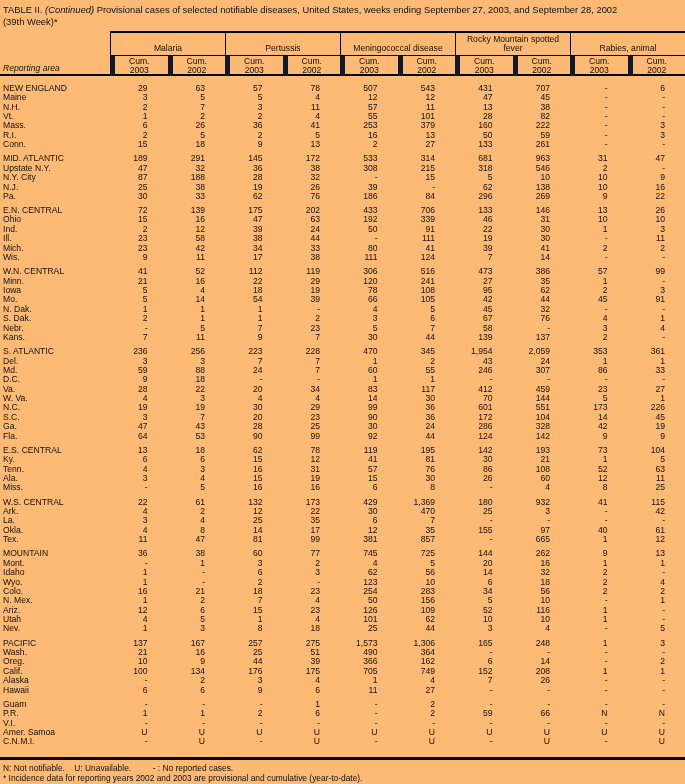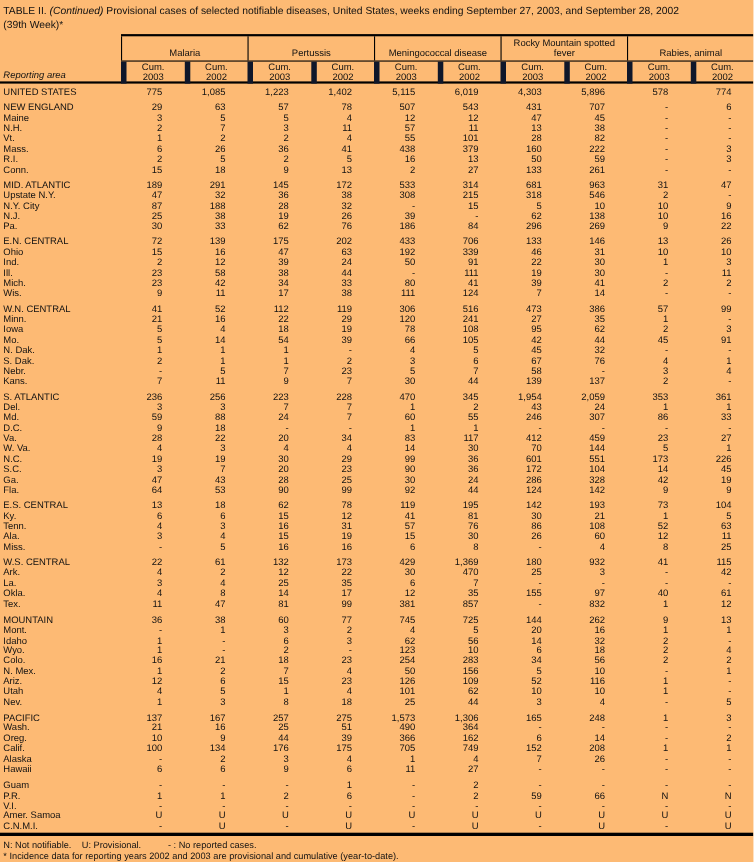--- a/index.html
+++ b/index.html
@@ -108,33 +108,20 @@
         </div>
         <div class="cum-cell">
           <div class="">Cum.</div>
           <div class="">2002</div>
         </div>
       </div>
     <div class="reporting-area">Reporting area</div>
   </div>
 
   <div class="tbody">
-      <div class="trow">
-        <div class="area-cell">UNITED STATES</div>
-        <div class="num-cell">775</div>
-        <div class="num-cell">1,085</div>
-        <div class="num-cell">1,223</div>
-        <div class="num-cell">1,402</div>
-        <div class="num-cell">5,115</div>
-        <div class="num-cell">6,019</div>
-        <div class="num-cell">4,303</div>
-        <div class="num-cell">5,896</div>
-        <div class="num-cell">578</div>
-        <div class="num-cell">774</div>
-      </div>
       <div class="trow gap">
         <div class="area-cell">NEW ENGLAND</div>
         <div class="num-cell">29</div>
         <div class="num-cell">63</div>
         <div class="num-cell">57</div>
         <div class="num-cell">78</div>
         <div class="num-cell">507</div>
         <div class="num-cell">543</div>
         <div class="num-cell">431</div>
         <div class="num-cell">707</div>
@@ -179,21 +166,21 @@
         <div class="num-cell">82</div>
         <div class="num-cell">-</div>
         <div class="num-cell">-</div>
       </div>
       <div class="trow">
         <div class="area-cell">Mass.</div>
         <div class="num-cell">6</div>
         <div class="num-cell">26</div>
         <div class="num-cell">36</div>
         <div class="num-cell">41</div>
-        <div class="num-cell">438</div>
+        <div class="num-cell">253</div>
         <div class="num-cell">379</div>
         <div class="num-cell">160</div>
         <div class="num-cell">222</div>
         <div class="num-cell">-</div>
         <div class="num-cell">3</div>
       </div>
       <div class="trow">
         <div class="area-cell">R.I.</div>
         <div class="num-cell">2</div>
         <div class="num-cell">5</div>
@@ -715,21 +702,21 @@
       </div>
       <div class="trow">
         <div class="area-cell">Tex.</div>
         <div class="num-cell">11</div>
         <div class="num-cell">47</div>
         <div class="num-cell">81</div>
         <div class="num-cell">99</div>
         <div class="num-cell">381</div>
         <div class="num-cell">857</div>
         <div class="num-cell">-</div>
-        <div class="num-cell">832</div>
+        <div class="num-cell">665</div>
         <div class="num-cell">1</div>
         <div class="num-cell">12</div>
       </div>
       <div class="trow gap">
         <div class="area-cell">MOUNTAIN</div>
         <div class="num-cell">36</div>
         <div class="num-cell">38</div>
         <div class="num-cell">60</div>
         <div class="num-cell">77</div>
         <div class="num-cell">745</div>
@@ -986,19 +973,19 @@
         <div class="num-cell">-</div>
         <div class="num-cell">U</div>
       </div>
     </div>
 
   <div class="bottom-rule"></div>
 
   <div class="footnotes">
     <div>
       <span class="fn-seg fn1">N: Not notifiable.</span>
-      <span class="fn-seg fn2">U: Provisional.</span>
+      <span class="fn-seg fn2">U: Unavailable.</span>
       <span class="fn-seg">- : No reported cases.</span>
     </div>
     <div>* Incidence data for reporting years 2002 and 2003 are provisional and cumulative (year-to-date).</div>
   </div>
 
 </div>
 
 </body></html>

